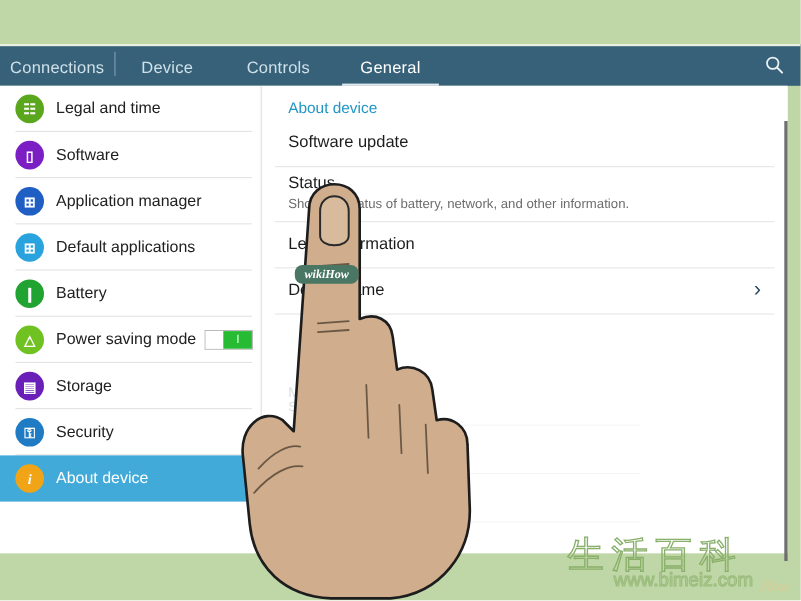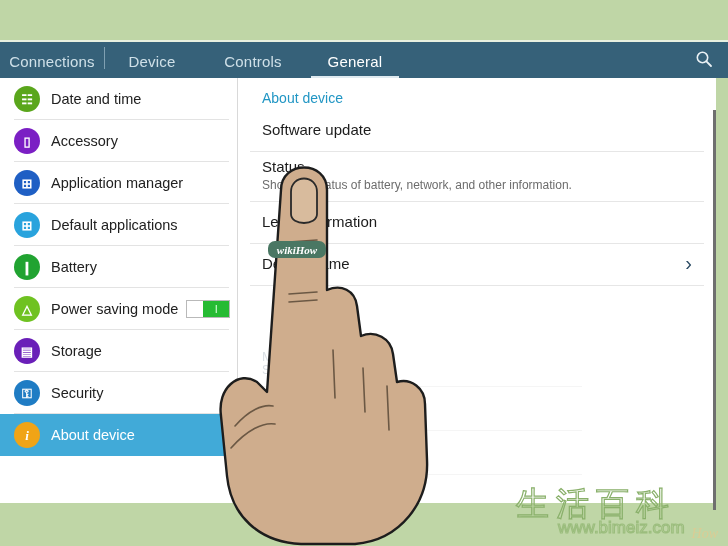--- a/index.html
+++ b/index.html
@@ -300,28 +300,28 @@
   </div>
 
   <div id="panel">
 
     <div id="sidebar">
 
       <div class="side-item">
         <span class="side-icon" style="background:#5aa61c;">
             <span class="glyph">☷</span>
           </span>
-        <span class="side-label">Date and time</span>
+        <span class="side-label">Legal and time</span>
       </div>
 
       <div class="side-item">
         <span class="side-icon" style="background:#7b1fc4;">
             <span class="glyph">▯</span>
           </span>
-        <span class="side-label">Accessory</span>
+        <span class="side-label">Software</span>
       </div>
 
       <div class="side-item">
         <span class="side-icon" style="background:#1f5fc4;">
             <span class="glyph">⊞</span>
           </span>
         <span class="side-label">Application manager</span>
       </div>
 
       <div class="side-item">

